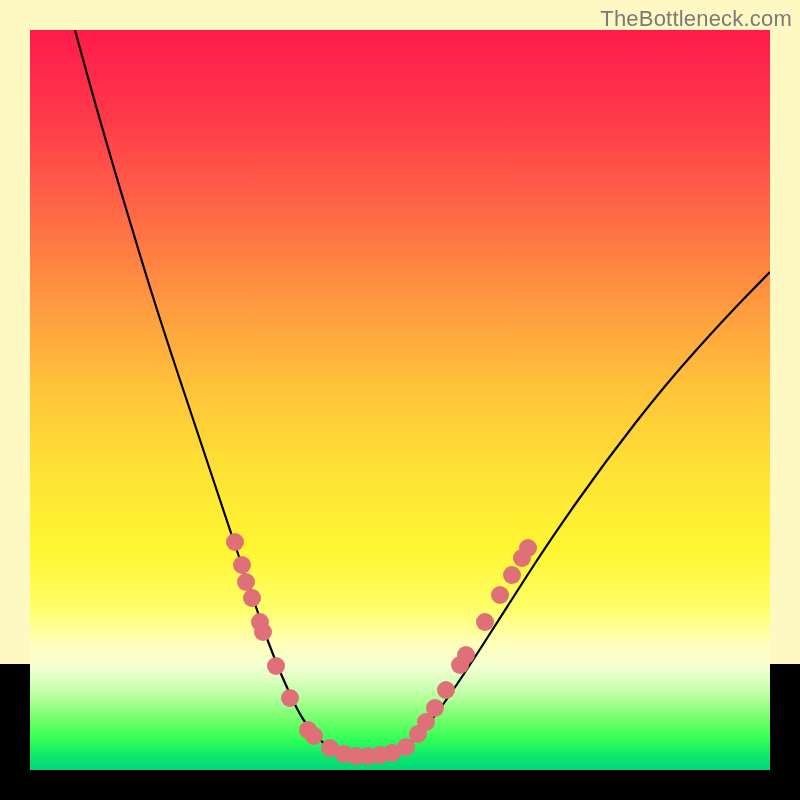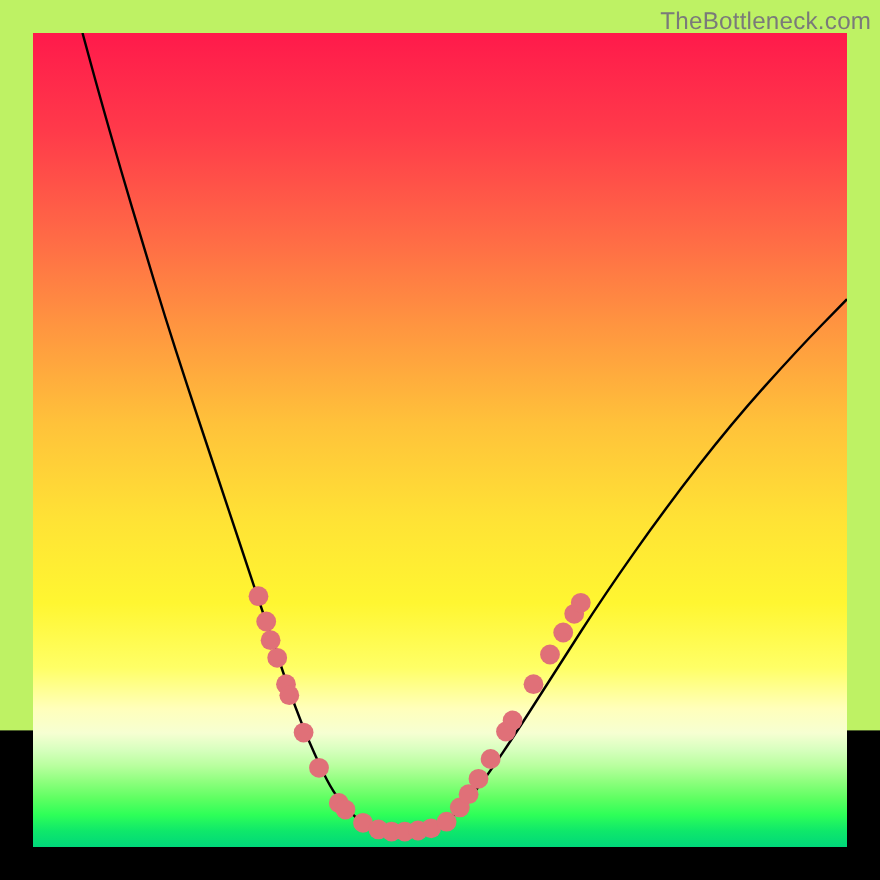--- a/index.html
+++ b/index.html
@@ -10,21 +10,21 @@
     background: #000;
     overflow: hidden;
     font-family: Arial, Helvetica, sans-serif;
   }
   .frame {
     position: absolute;
     left: 0;
     top: 0;
     width: 800px;
     height: 664px;
-    background: #bef264;
+    background: #fef9c3;
   }
   .plot {
     position: absolute;
     left: 30px;
     top: 30px;
     width: 740px;
     height: 740px;
     background: linear-gradient(
       to bottom,
       #ff1a4b 0%,

